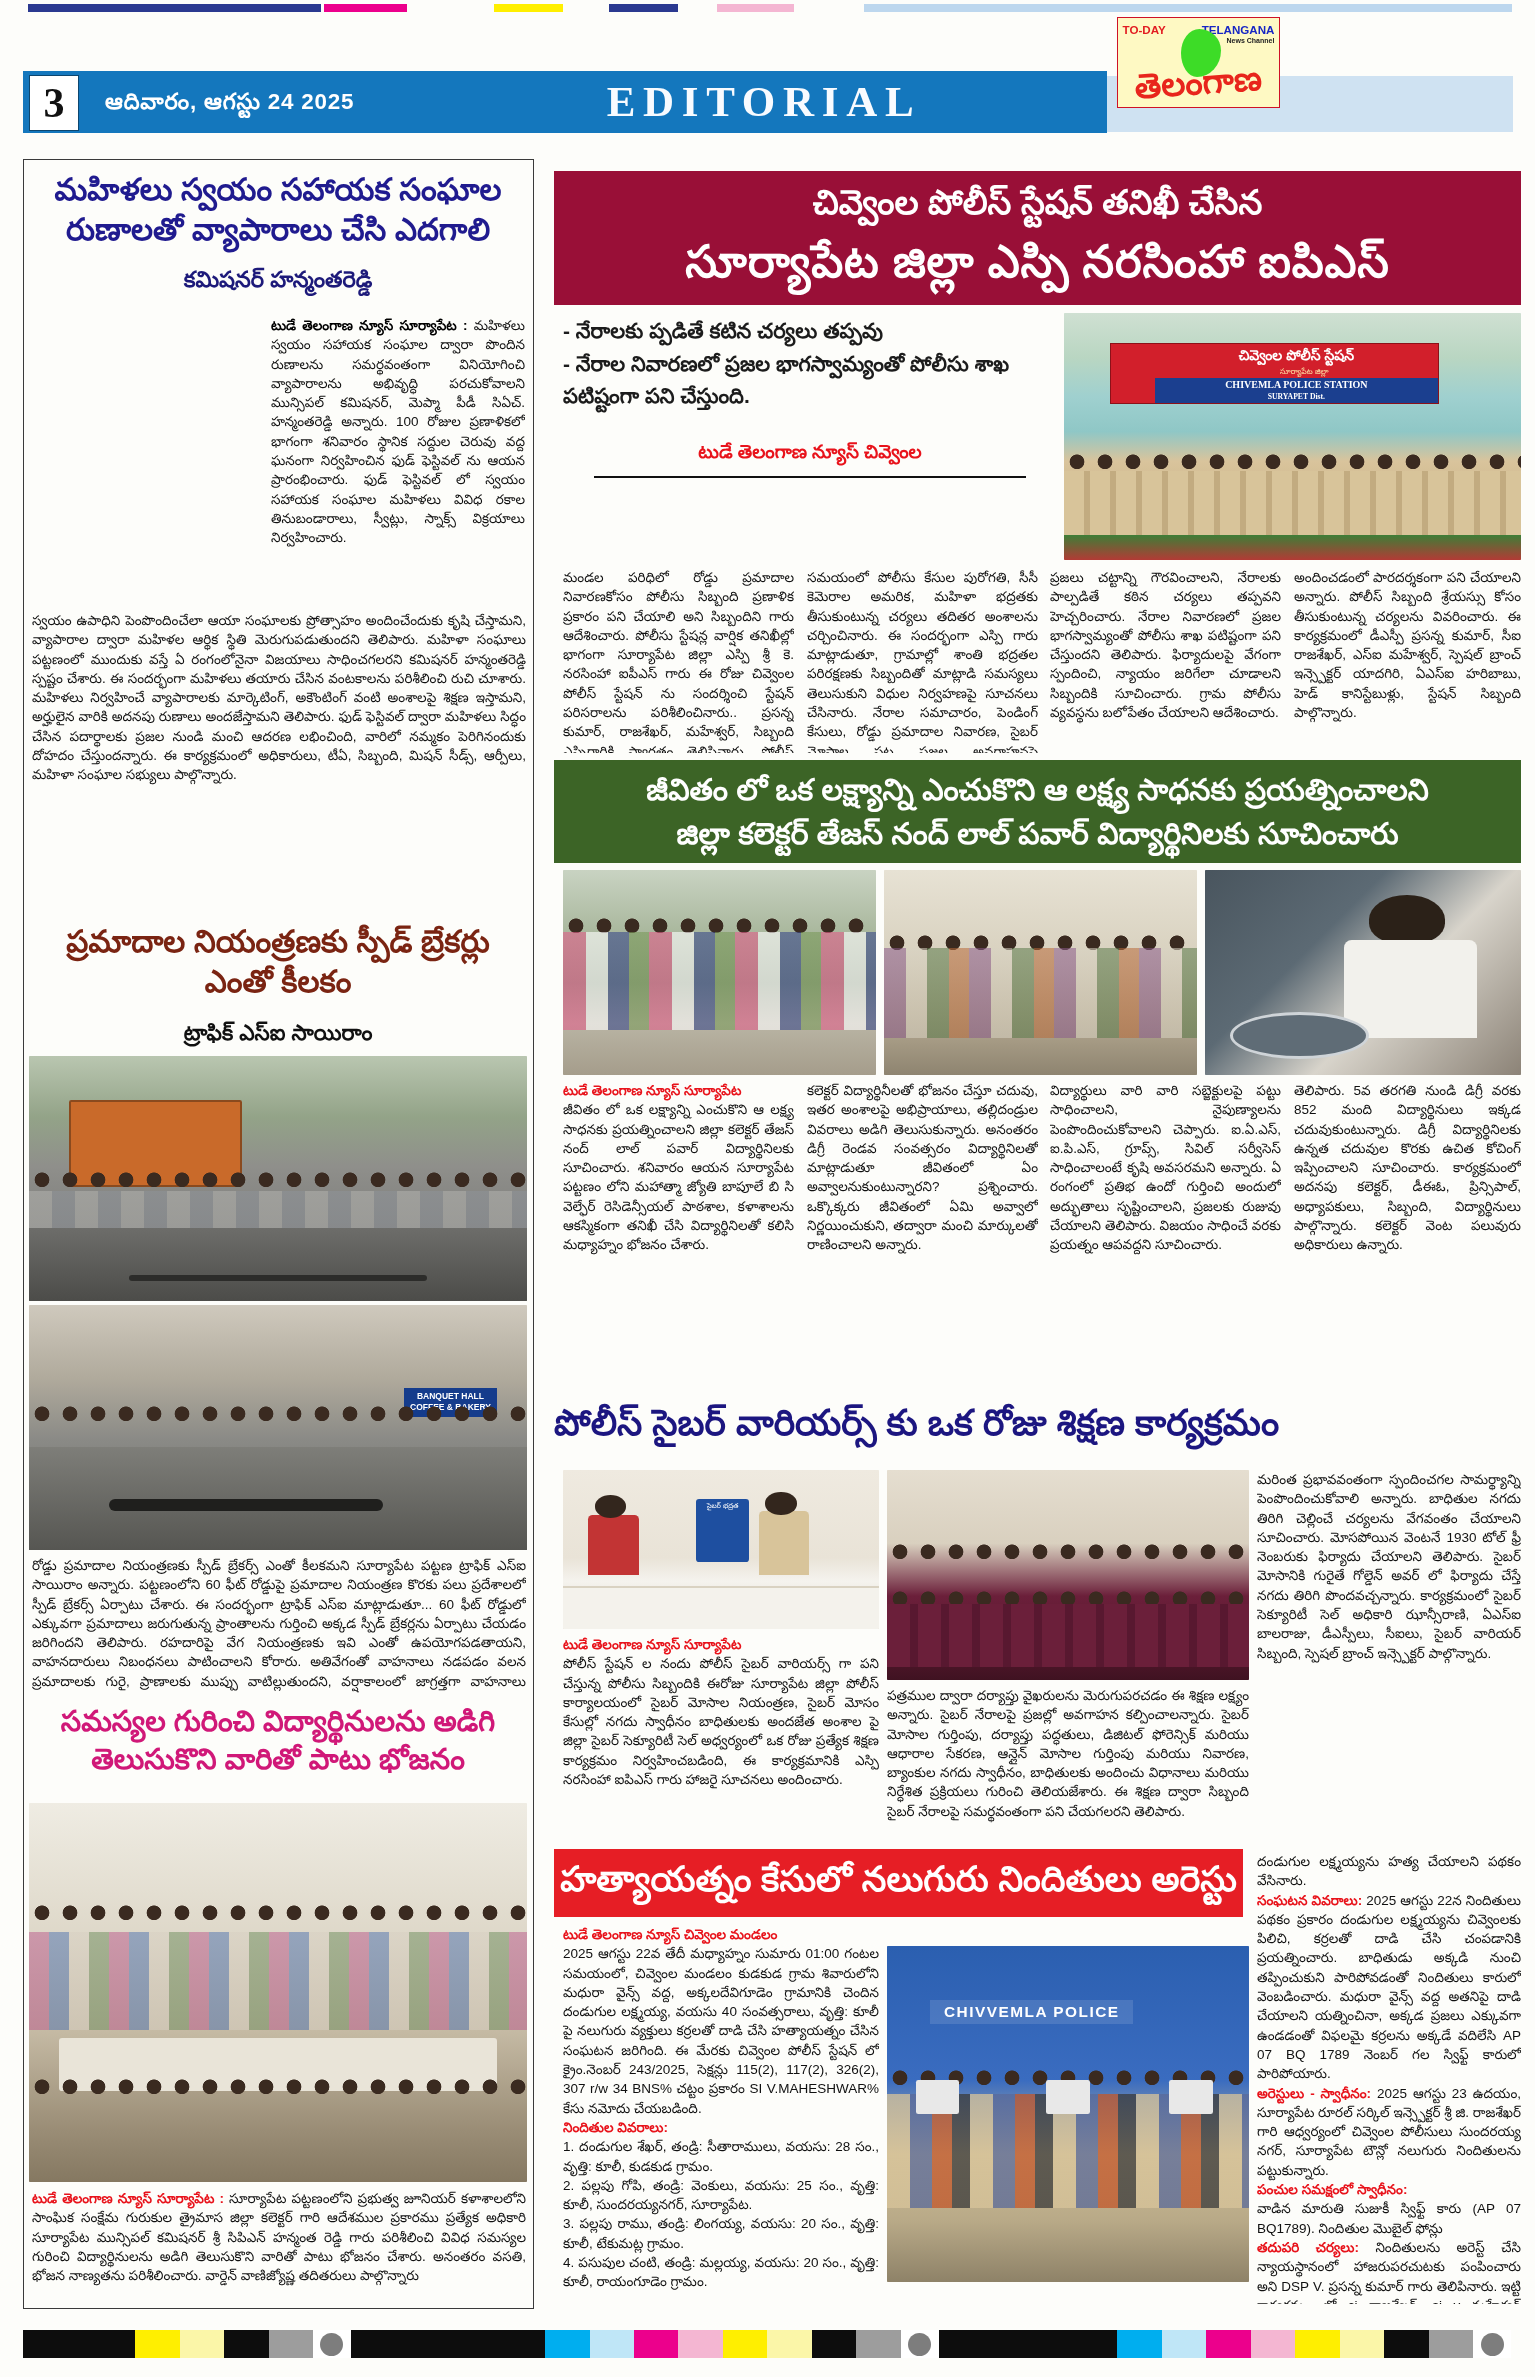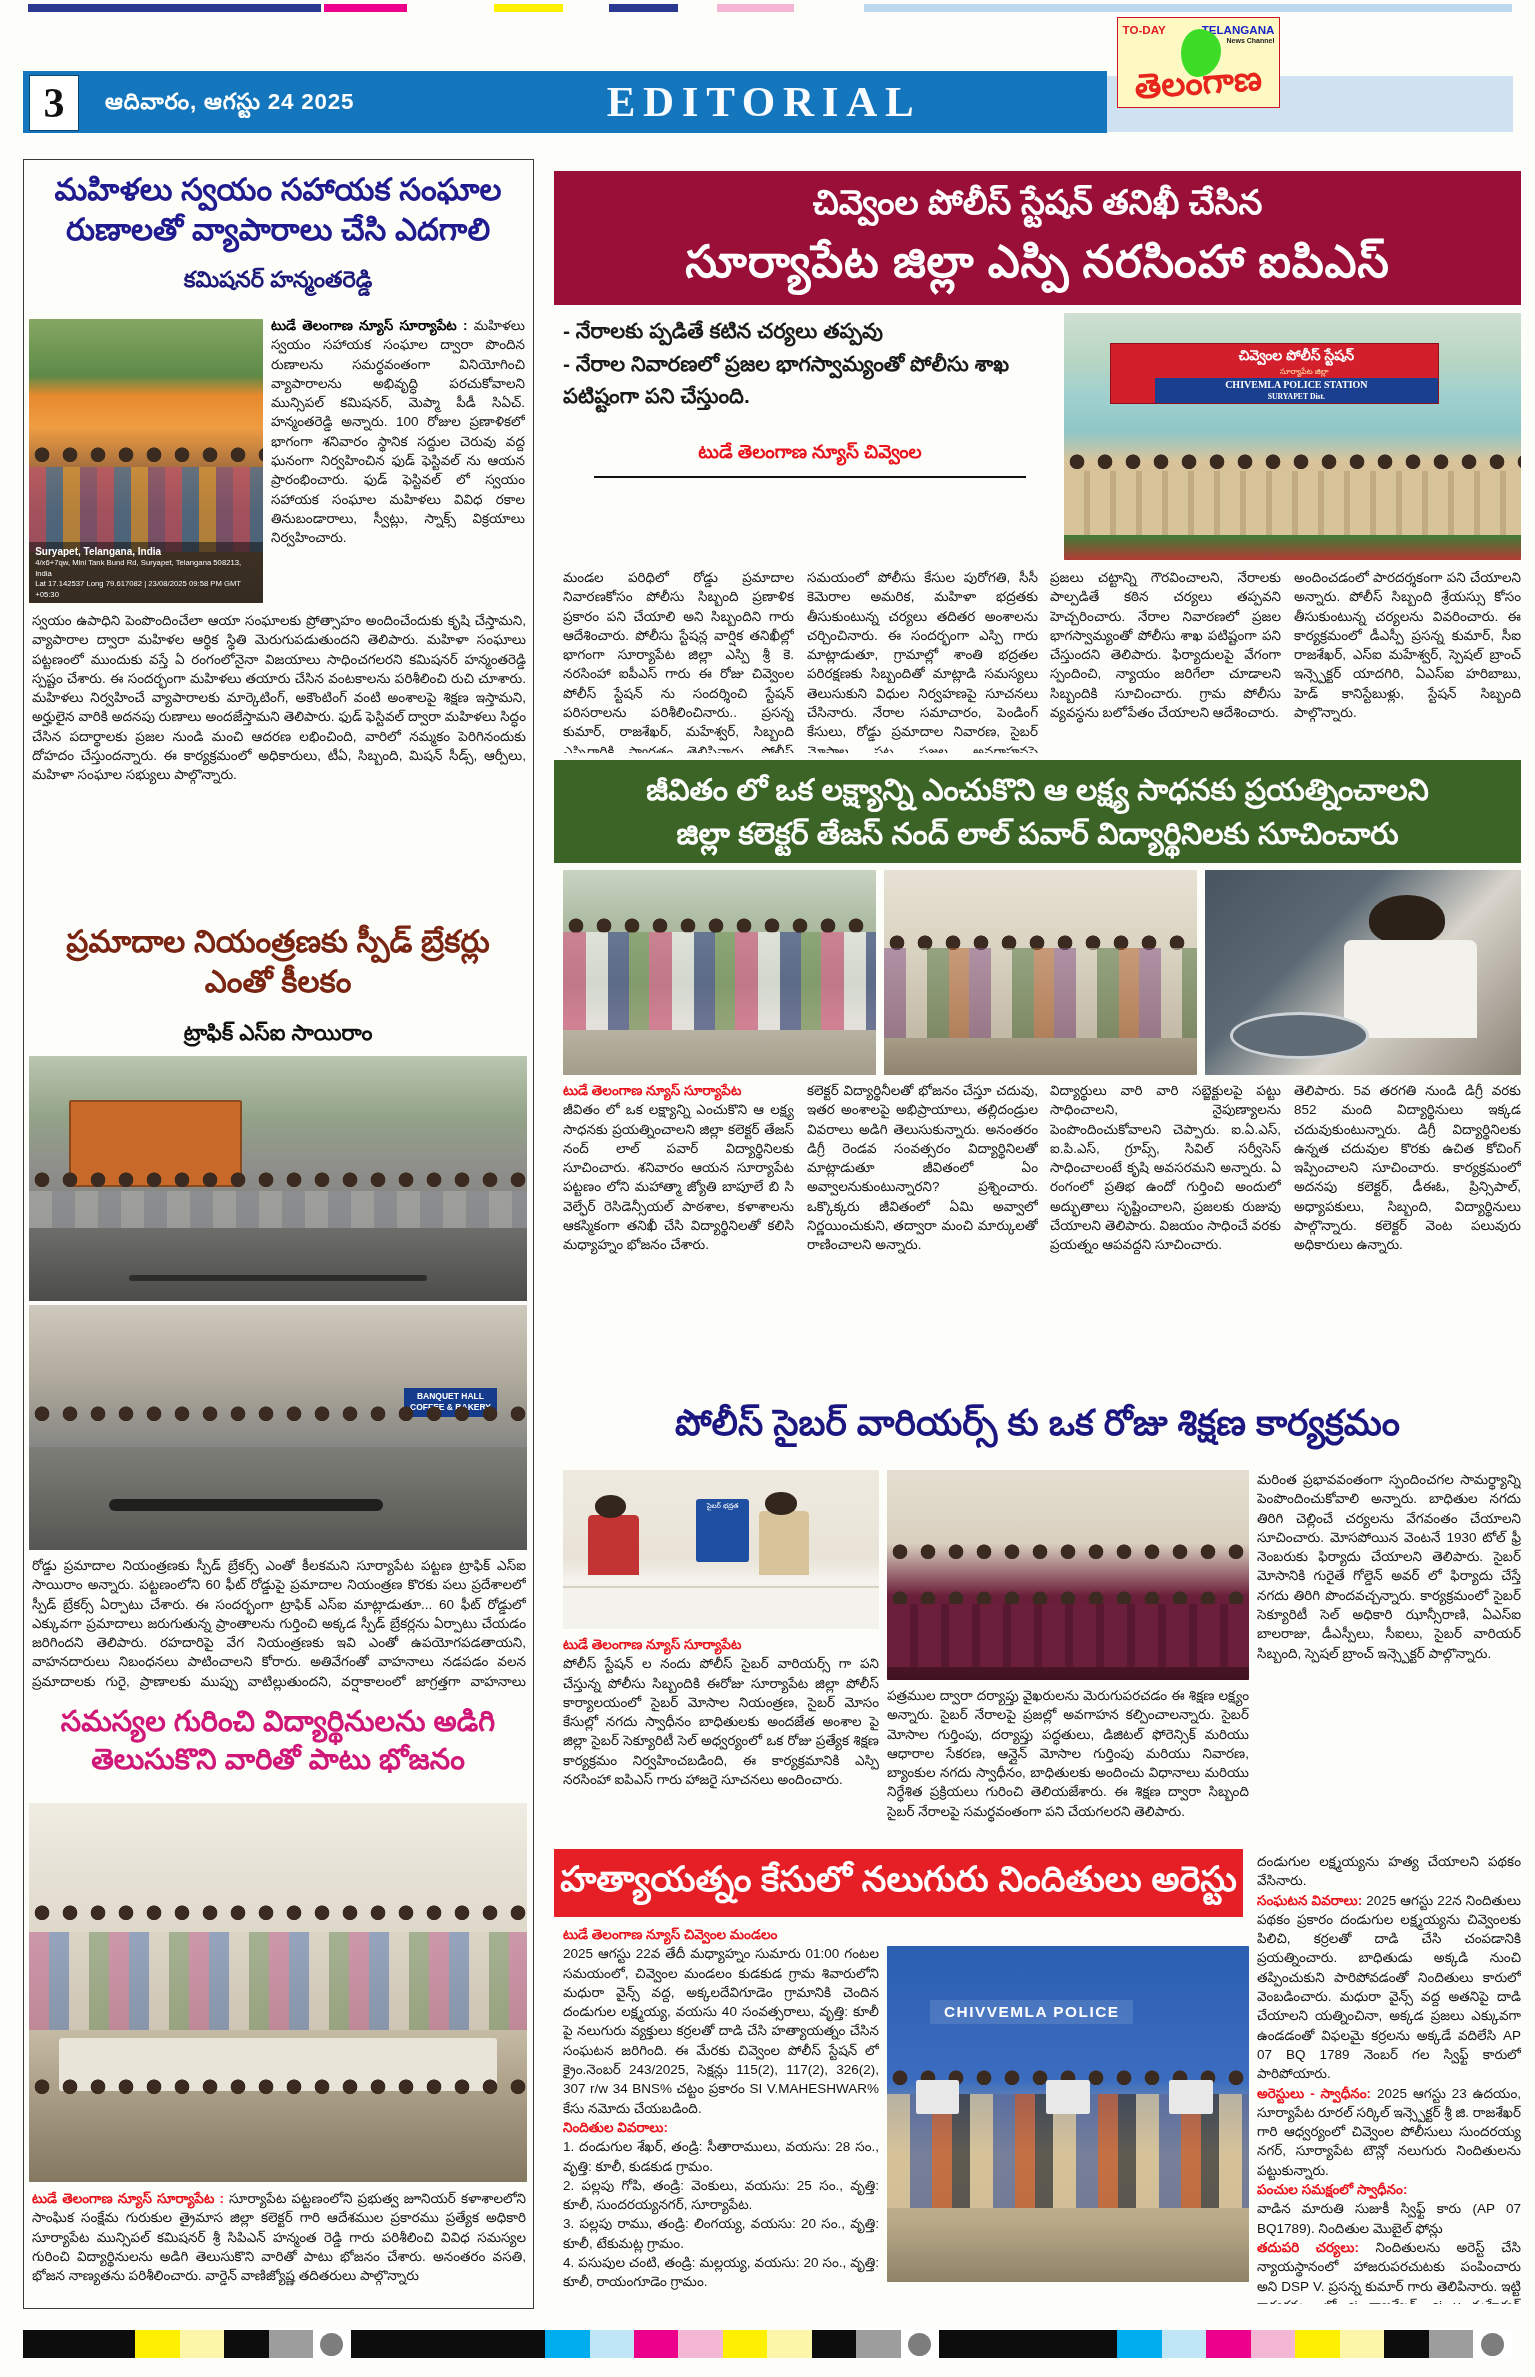--- a/index.html
+++ b/index.html
@@ -37,21 +37,21 @@
          background-size:28px 23px;background-repeat:repeat-x;}
   .bodies{position:absolute;left:0;right:0;}
   .caption-bar{position:absolute;left:0;right:0;bottom:0;background:rgba(20,20,20,.55);color:#fff;
                font-size:7.7px;line-height:1.35;padding:3.1px 6.2px;}
   
   .redbox{position:absolute;left:554px;top:171px;width:967px;height:134px;background:#990f37;color:#fff;text-align:center;}
   .redbox .kick{font-weight:bold;font-size:34px;margin-top:12.3px;}
   .redbox .main{font-weight:bold;font-size:45px;margin-top:6.2px;letter-spacing:0.8px;}
   .greenbox{position:absolute;left:554px;top:760px;width:967px;height:103px;background:#3c6426;color:#fff;
             display:flex;flex-direction:column;justify-content:center;gap:4.6px;text-align:center;font-weight:bold;font-size:30px;line-height:1.3;}
-  .bluehl{position:absolute;left:554px;top:1402px;width:967px;color:#1c1680;font-weight:bold;font-size:36px;text-align:center;}
+  .bluehl{position:absolute;left:554px;top:1402px;width:967px;color:#1c1680;font-weight:bold;font-size:36px;}
   .murderbox{position:absolute;left:554px;top:1849px;width:689px;height:68px;background:#e61e25;color:#fff;
              display:flex;align-items:center;justify-content:center;font-weight:bold;font-size:35px;}
   .bullets{position:absolute;left:563px;top:315px;width:490px;font-weight:bold;font-size:21px;line-height:1.55;color:#1c1c1c;}
   .sp-dateline{position:absolute;left:594px;top:441px;width:432px;text-align:center;color:#e8131b;font-weight:bold;font-size:18.5px;
                border-bottom:2.3px solid #111;padding-bottom:9.3px;}
   
   .cstrip{position:absolute;left:23px;top:2330px;width:1488px;height:28px;display:flex;}
   .cstrip div{height:28px;}
   .sw-k{background:#0d0d0d;} .sw-c{background:#00aeef;} .sw-lc{background:#bfe6f7;}
   .sw-m{background:#ec008c;} .sw-pk{background:#f4b6d2;} .sw-y{background:#ffef00;}
@@ -108,29 +108,20 @@
     <span class="l3">News Channel</span>
     <span class="map"></span>
     <div class="script">తెలంగాణ</div>
   </div>
 
   <div class="lbox"></div>
 
   <div class="abs hl" style="left:32px;top:170px;width:492px;font-size:31px;color:#201b8f;">మహిళలు స్వయం సహాయక సంఘాల రుణాలతో వ్యాపారాలు చేసి ఎదగాలి</div>
   <div class="abs hl" style="left:32px;top:265px;width:492px;font-size:22.4px;color:#1d1a7a;">కమిషనర్ హన్మంతరెడ్డి</div>
 
-  <div class="photo ph-food" style="left:29px;top:319px;width:234px;height:284px;">
-    <div class="heads" style="top:44%;"></div>
-    <div class="bodies" style="top:52%;height:30%;background:repeating-linear-gradient(90deg,#c24a7a 0 17px,#2e6fae 17px 34px,#e2a13a 34px 51px,#7b4a8a 51px 68px);opacity:.55;"></div>
-    <div class="caption-bar">
-      <div style="font-size:10px;font-weight:bold;">Suryapet, Telangana, India</div>
-      <div>4/x6+7qw, Mini Tank Bund Rd, Suryapet, Telangana 508213, India</div>
-      <div>Lat 17.142537  Long 79.617082  |  23/08/2025 09:58 PM GMT +05:30</div>
-    </div>
-  </div>
   <div class="abs body-t" style="left:271px;top:316px;width:254px;height:287px;">
     <span class="dl-black">టుడే తెలంగాణ న్యూస్ సూర్యాపేట :</span>
     <span>మహిళలు స్వయం సహాయక సంఘాల ద్వారా పొందిన రుణాలను సమర్థవంతంగా వినియోగించి వ్యాపారాలను అభివృద్ధి పరచుకోవాలని మున్సిపల్ కమిషనర్, మెప్మా పీడీ సిఏచ్. హన్మంతరెడ్డి అన్నారు. 100 రోజుల ప్రణాళికలో భాగంగా శనివారం స్థానిక సద్దుల చెరువు వద్ద ఘనంగా నిర్వహించిన ఫుడ్ ఫెస్టివల్ ను ఆయన ప్రారంభించారు. ఫుడ్ ఫెస్టివల్ లో స్వయం సహాయక సంఘాల మహిళలు వివిధ రకాల తినుబండారాలు, స్వీట్లు, స్నాక్స్ విక్రయాలు నిర్వహించారు.</span>
   </div>
   <div class="abs body-t" style="left:32px;top:611px;width:494px;height:304px;">స్వయం ఉపాధిని పెంపొందించేలా ఆయా సంఘాలకు ప్రోత్సాహం అందించేందుకు కృషి చేస్తామని, వ్యాపారాల ద్వారా మహిళల ఆర్థిక స్థితి మెరుగుపడుతుందని తెలిపారు. మహిళా సంఘాలు పట్టణంలో ముందుకు వస్తే ఏ రంగంలోనైనా విజయాలు సాధించగలరని కమిషనర్ హన్మంతరెడ్డి స్పష్టం చేశారు. ఈ సందర్భంగా మహిళలు తయారు చేసిన వంటకాలను పరిశీలించి రుచి చూశారు. మహిళలు నిర్వహించే వ్యాపారాలకు మార్కెటింగ్, అకౌంటింగ్ వంటి అంశాలపై శిక్షణ ఇస్తామని, అర్హులైన వారికి అదనపు రుణాలు అందజేస్తామని తెలిపారు. ఫుడ్ ఫెస్టివల్ ద్వారా మహిళలు సిద్ధం చేసిన పదార్థాలకు ప్రజల నుండి మంచి ఆదరణ లభించింది, వారిలో నమ్మకం పెరిగినందుకు దోహదం చేస్తుందన్నారు. ఈ కార్యక్రమంలో అధికారులు, టీఏ, సిబ్బంది, మిషన్ సీడ్స్, ఆర్పీలు, మహిళా సంఘాల సభ్యులు పాల్గొన్నారు.</div>
 
   <div class="abs hl" style="left:32px;top:922px;width:492px;font-size:31px;color:#7a2412;">ప్రమాదాల నియంత్రణకు స్పీడ్ బ్రేకర్లు ఎంతో కీలకం</div>
   <div class="abs hl" style="left:32px;top:1019px;width:492px;font-size:21.6px;color:#111;">ట్రాఫిక్ ఎస్ఐ సాయిరాం</div>
 
   <div class="photo ph-road1" style="left:29px;top:1056px;width:498px;height:245px;">

